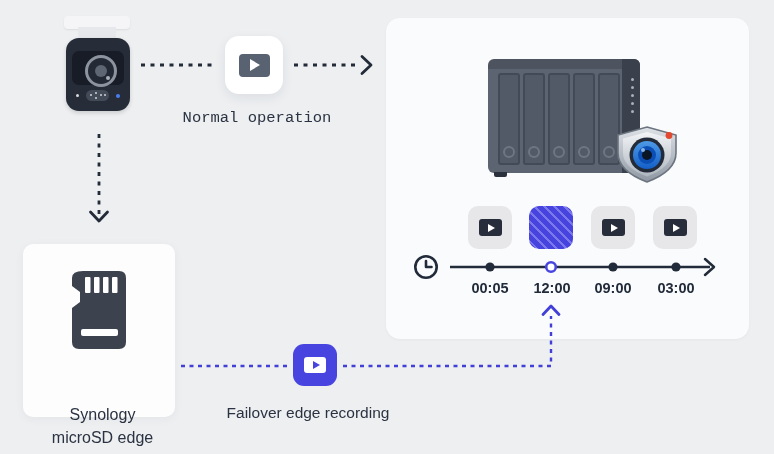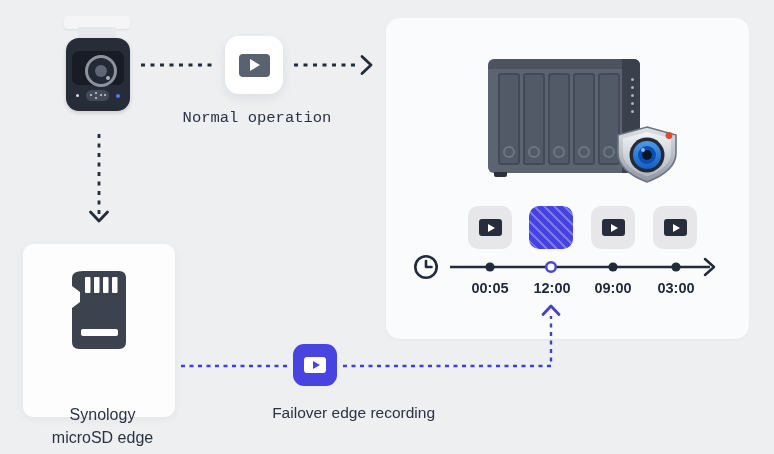--- a/index.html
+++ b/index.html
@@ -43,21 +43,21 @@
   .chip-slate{width:31px;height:23px;background:#596270;}
   .chip-dark{width:23px;height:17px;background:#272d3a;border-radius:3px;}
   .tri{width:0;height:0;}
   .tri-white-lg{border-left:10px solid #fff;border-top:6px solid transparent;border-bottom:6px solid transparent;margin-left:2px;}
   .tri-white-sm{border-left:7px solid #fff;border-top:4.5px solid transparent;border-bottom:4.5px solid transparent;margin-left:2px;}
   .tri-indigo{border-left:7px solid #4744e0;border-top:4.5px solid transparent;border-bottom:4.5px solid transparent;margin-left:2px;}
 
   
   .lbl{z-index:3;text-align:center;color:#2b3342;}
   .lbl-normal{left:177px;top:109px;width:160px;font-size:15.5px;font-family:Liberation Mono, monospace;}
-  .lbl-failover{left:215px;top:404px;width:220px;font-size:15.5px;text-align:right;}
+  .lbl-failover{left:198px;top:404px;width:220px;font-size:15.5px;}
   .lbl-sd{left:23px;top:360px;width:159px;font-size:16px;line-height:23px;margin-top:43px;}
 
   
   .sd-card-panel{
     left:23px;top:244px;width:152px;height:173px;background:#fdfdfe;border-radius:10px;
     box-shadow:0 2px 10px rgba(31,41,55,.05);z-index:2;
   }
   .sd-icon{left:71px;top:270px;z-index:3;}
 
   

